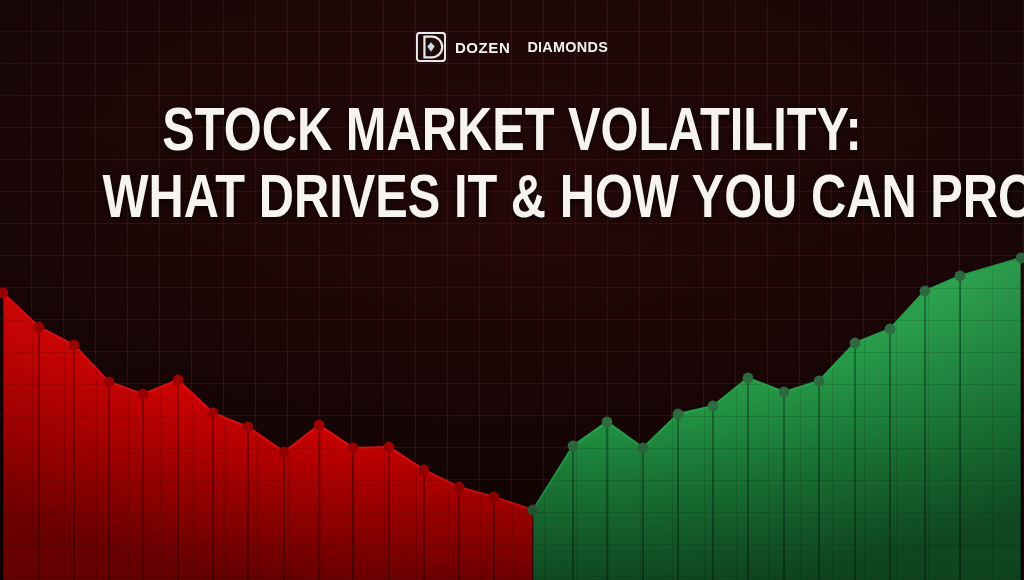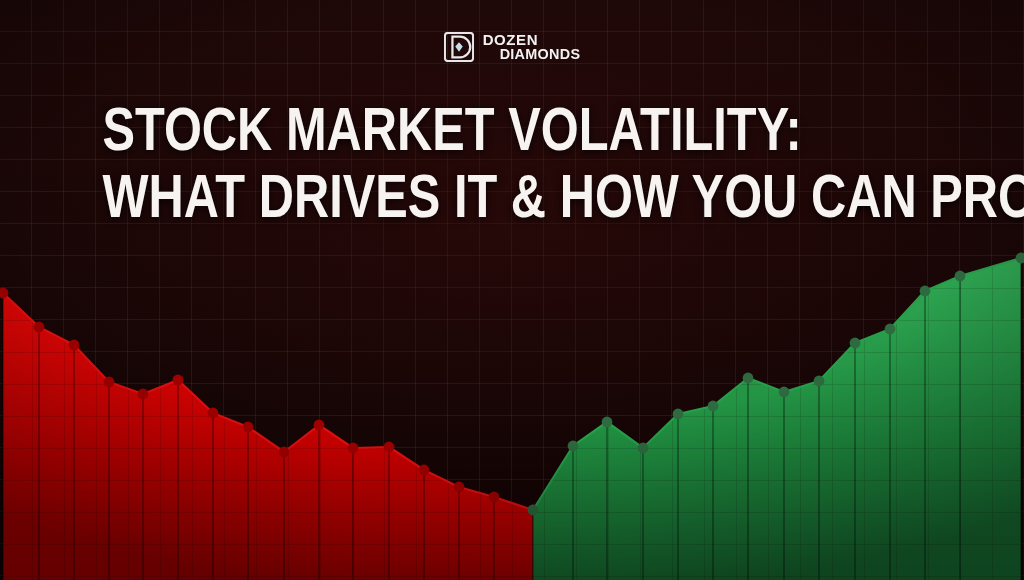--- a/index.html
+++ b/index.html
@@ -61,38 +61,38 @@
     z-index: 5;
   }
   .logo-mark {
     width: 30px;
     height: 30px;
     flex: 0 0 auto;
     display: block;
   }
   .logo-text {
     display: flex;
-    flex-direction: column;
+    flex-direction: row;
     line-height: 1.0;
   }
   .logo-line {
     color: #f2f2f2;
     font-family: "Liberation Sans", sans-serif;
     font-weight: bold;
     font-size: 15px;
     letter-spacing: 0.6px;
   }
   .logo-line.second { font-size: 14.4px; letter-spacing: 0.3px; margin-left: 17px; }
 
   
   .title-block {
     position: absolute;
     left: 0; right: 0;
     top: 100px;
-    text-align: left;
+    text-align: center;
     z-index: 5;
     pointer-events: none;
   }
   .title-line {
     color: #f6f3f0;
     font-family: "Liberation Sans Narrow", "Liberation Sans", sans-serif;
     font-weight: bold;
     font-size: 62px;
     line-height: 0.96;
     letter-spacing: 0px;

